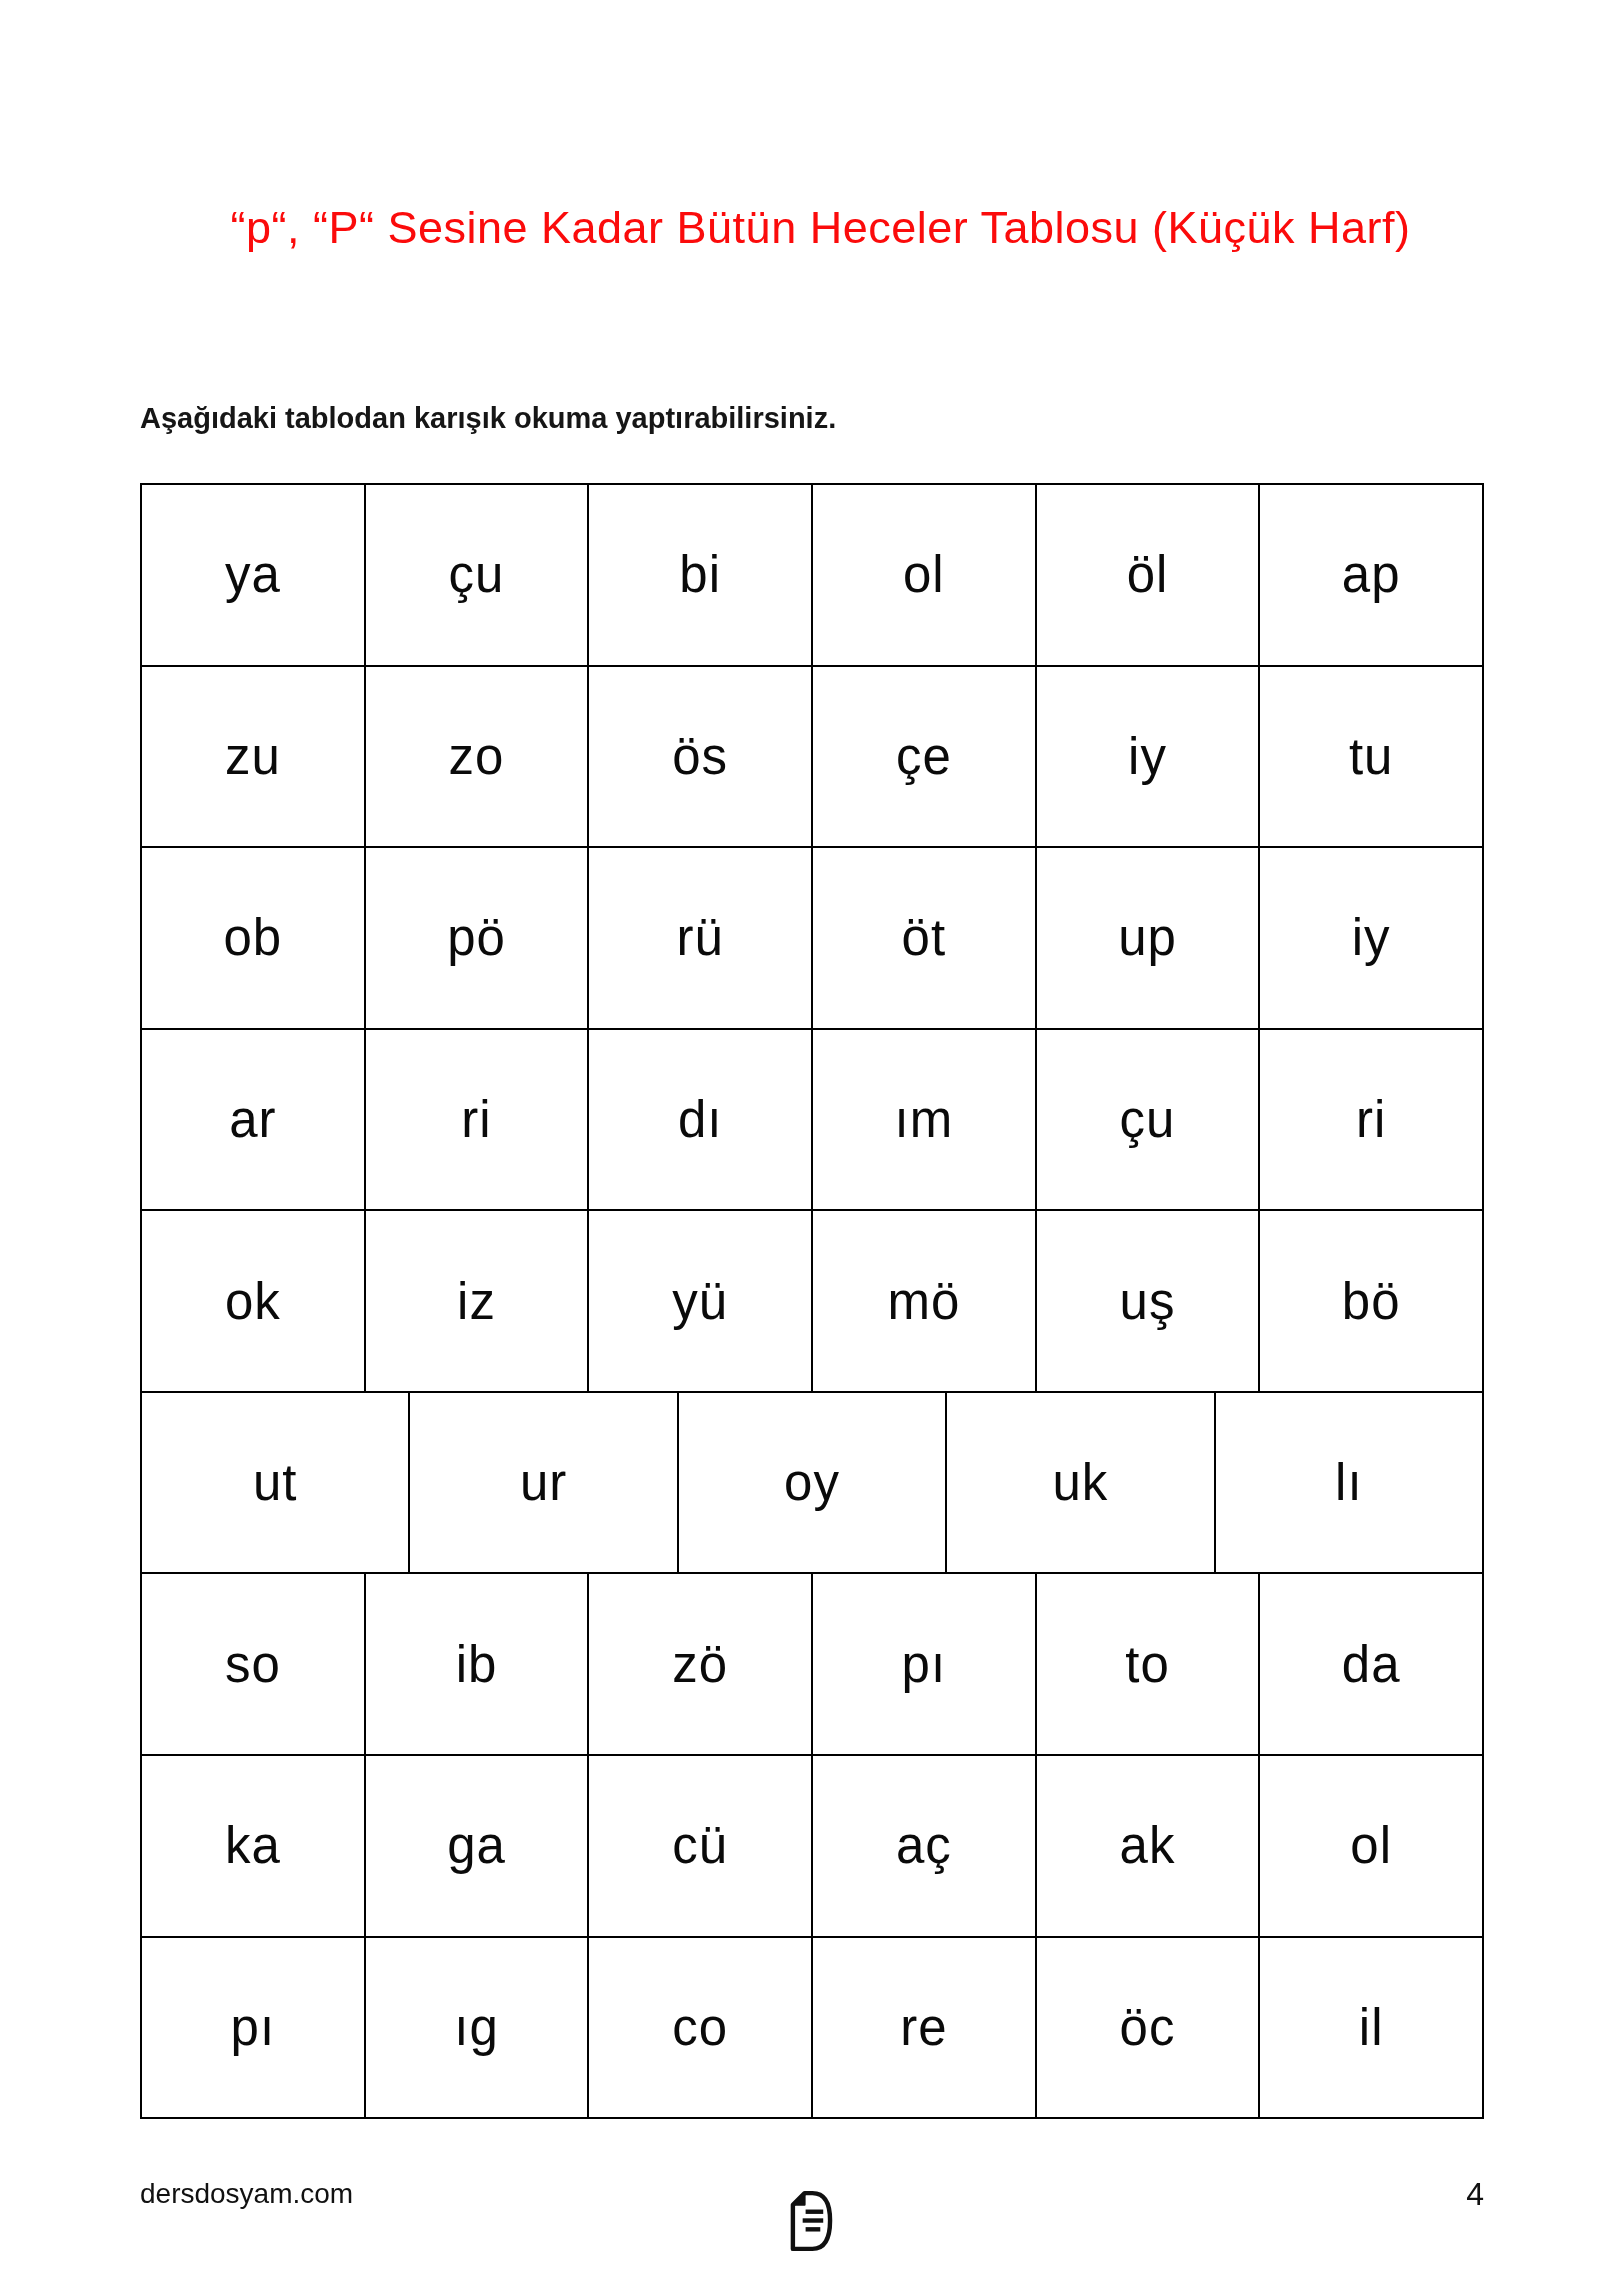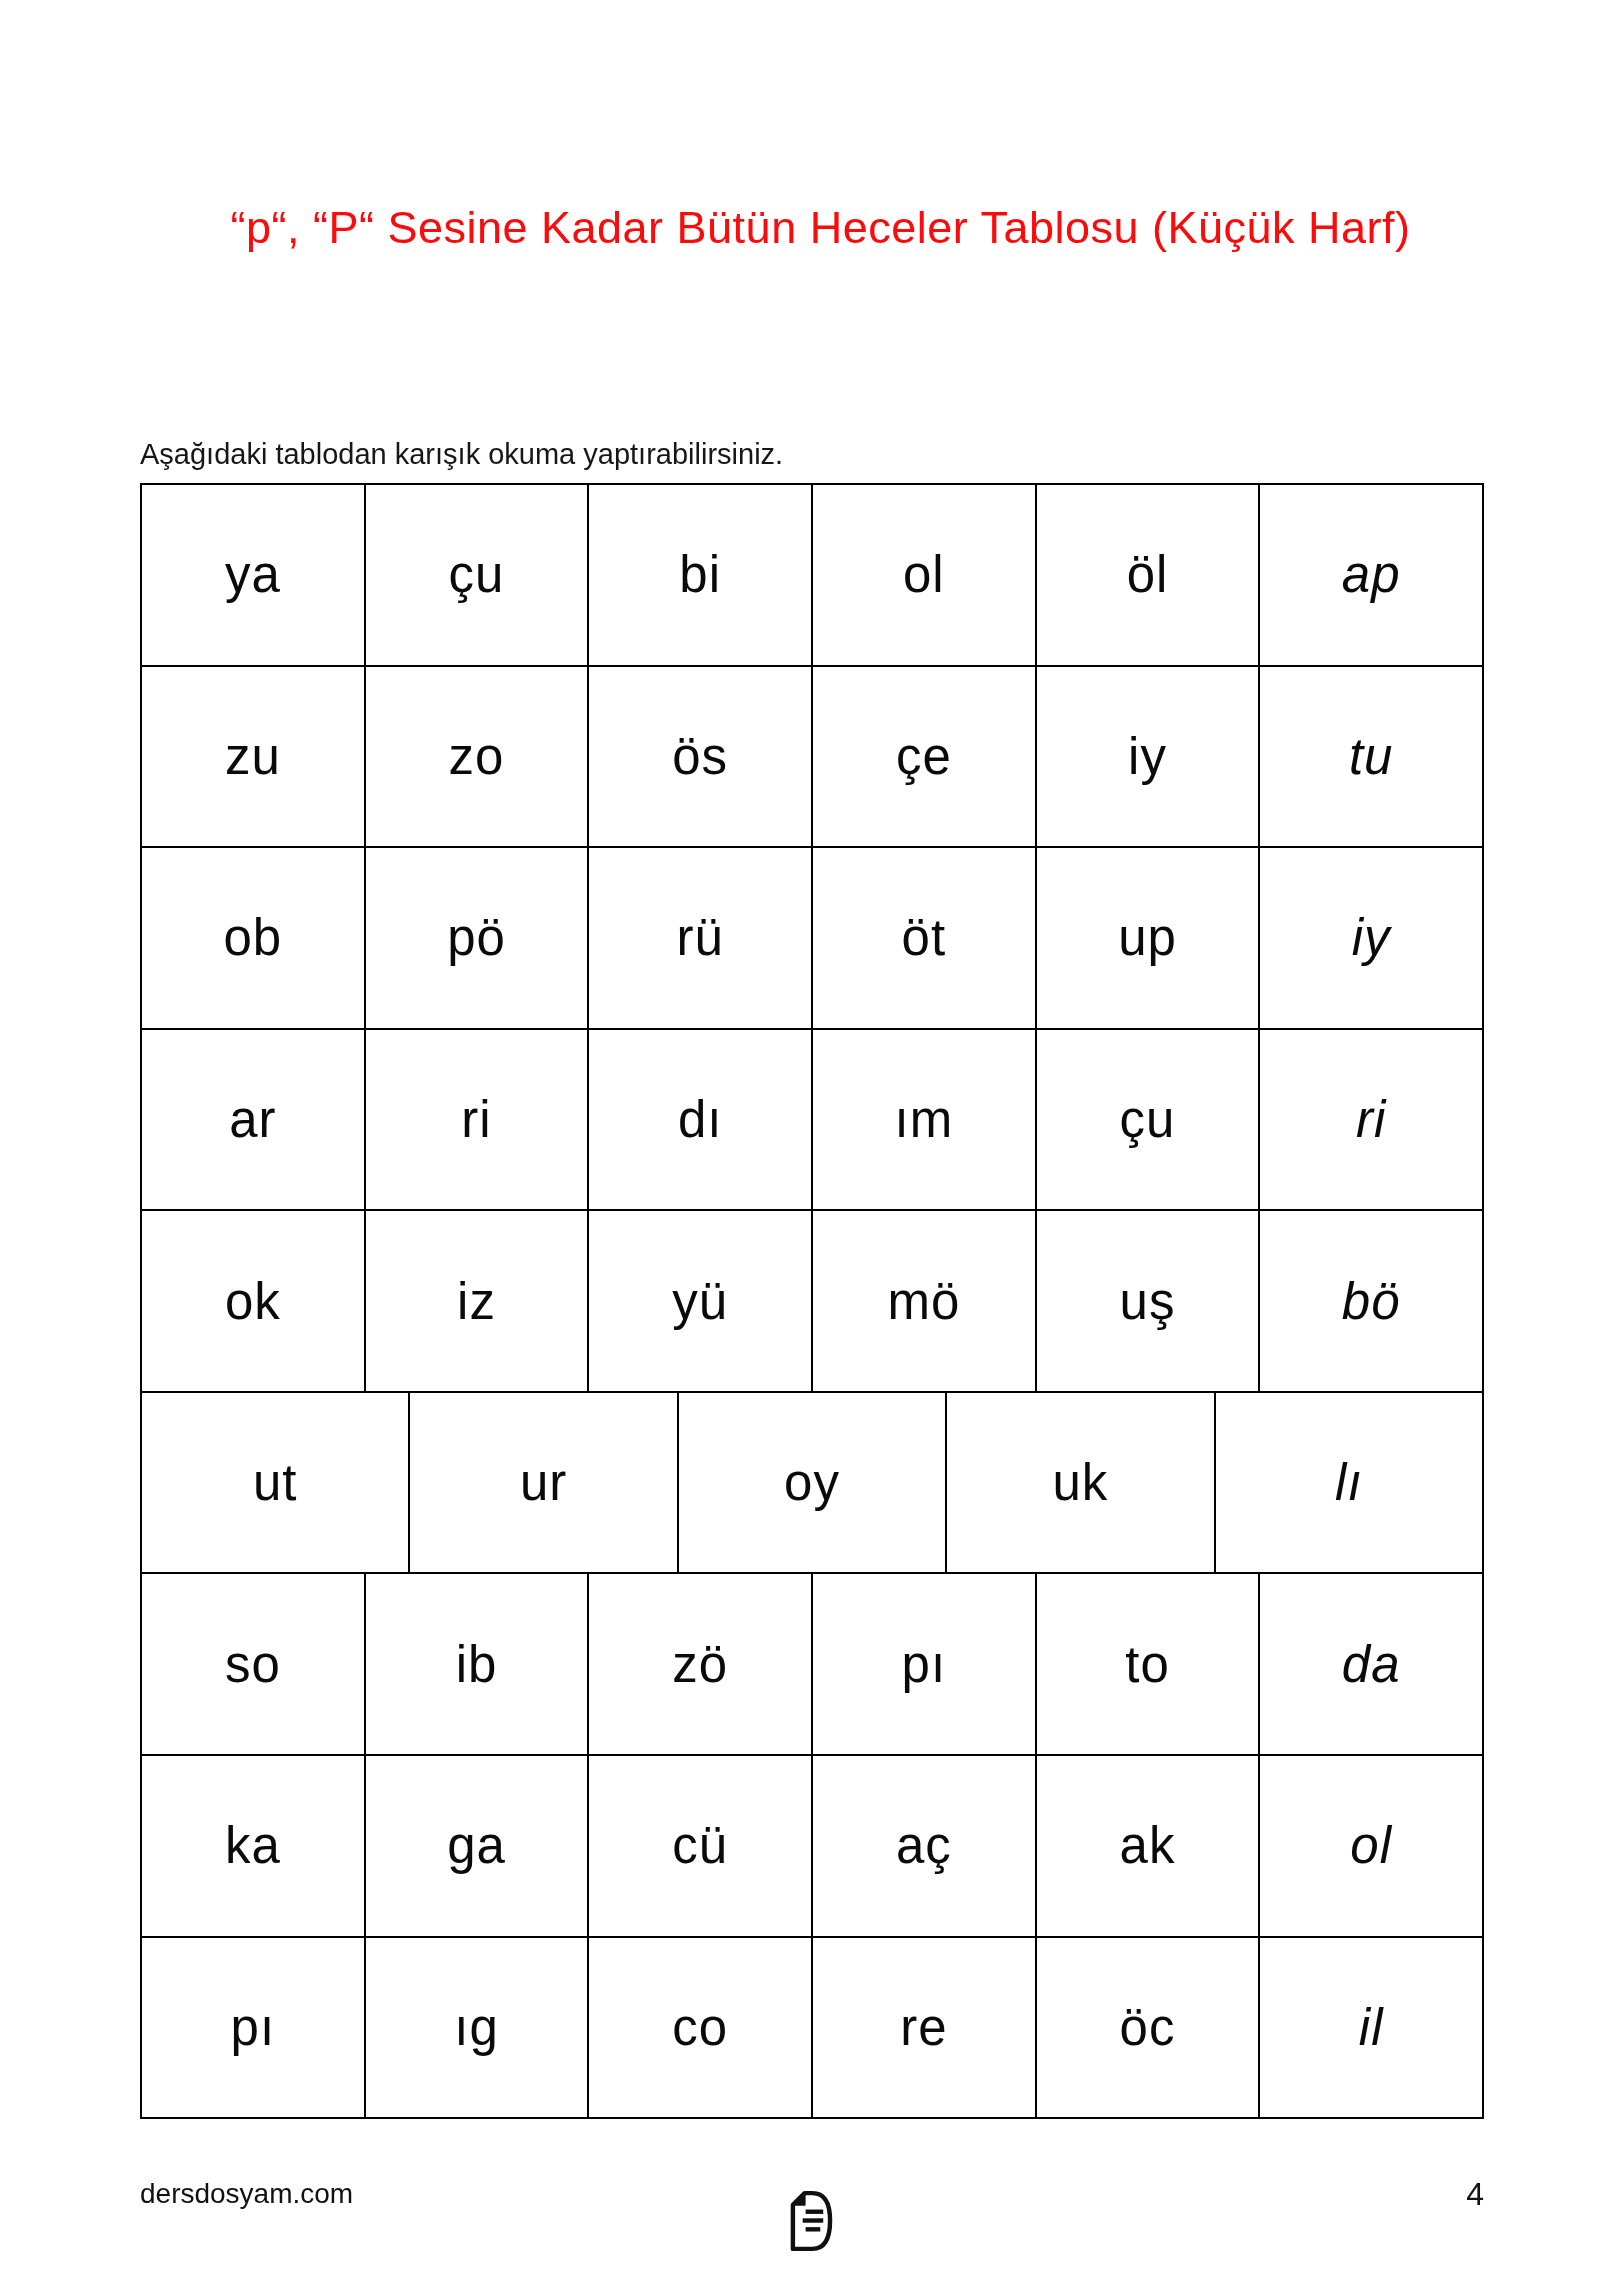--- a/index.html
+++ b/index.html
@@ -19,23 +19,22 @@
     font-size:45px;
     font-weight:500;
     letter-spacing:0.5px;
     color:#fb0b0b;
     white-space:nowrap;
   }
   .instruction {
     position:absolute;
     left:140px; top:402px;
     font-size:29px;
-    font-weight:400;
+    font-weight:700;
     color:#161616;
-    margin-top:36px;
   }
   .hece-table {
     position:absolute;
     left:140px; top:483px;
     width:1344px; height:1636px;
     box-sizing:border-box;
     border:2.9px solid #000000;
     display:flex; flex-direction:column;
     background:#ffffff;
   }
@@ -50,21 +49,21 @@
     flex:1;
     display:flex;
     align-items:center;
     justify-content:center;
     border-right:2px solid #000000;
     font-size:51px;
     font-weight:400;
     color:#0a0a0a;
     letter-spacing:1px;
   }
-  .tcell:last-child { border-right:none;font-style:italic; }
+  .tcell:last-child { border-right:none; }
   .footer-site {
     position:absolute;
     left:140px; top:2178px;
     font-size:28px;
     color:#111111;
   }
   .footer-logo {
     position:absolute;
     left:788px; top:2190px;
     width:45px; height:63px;

